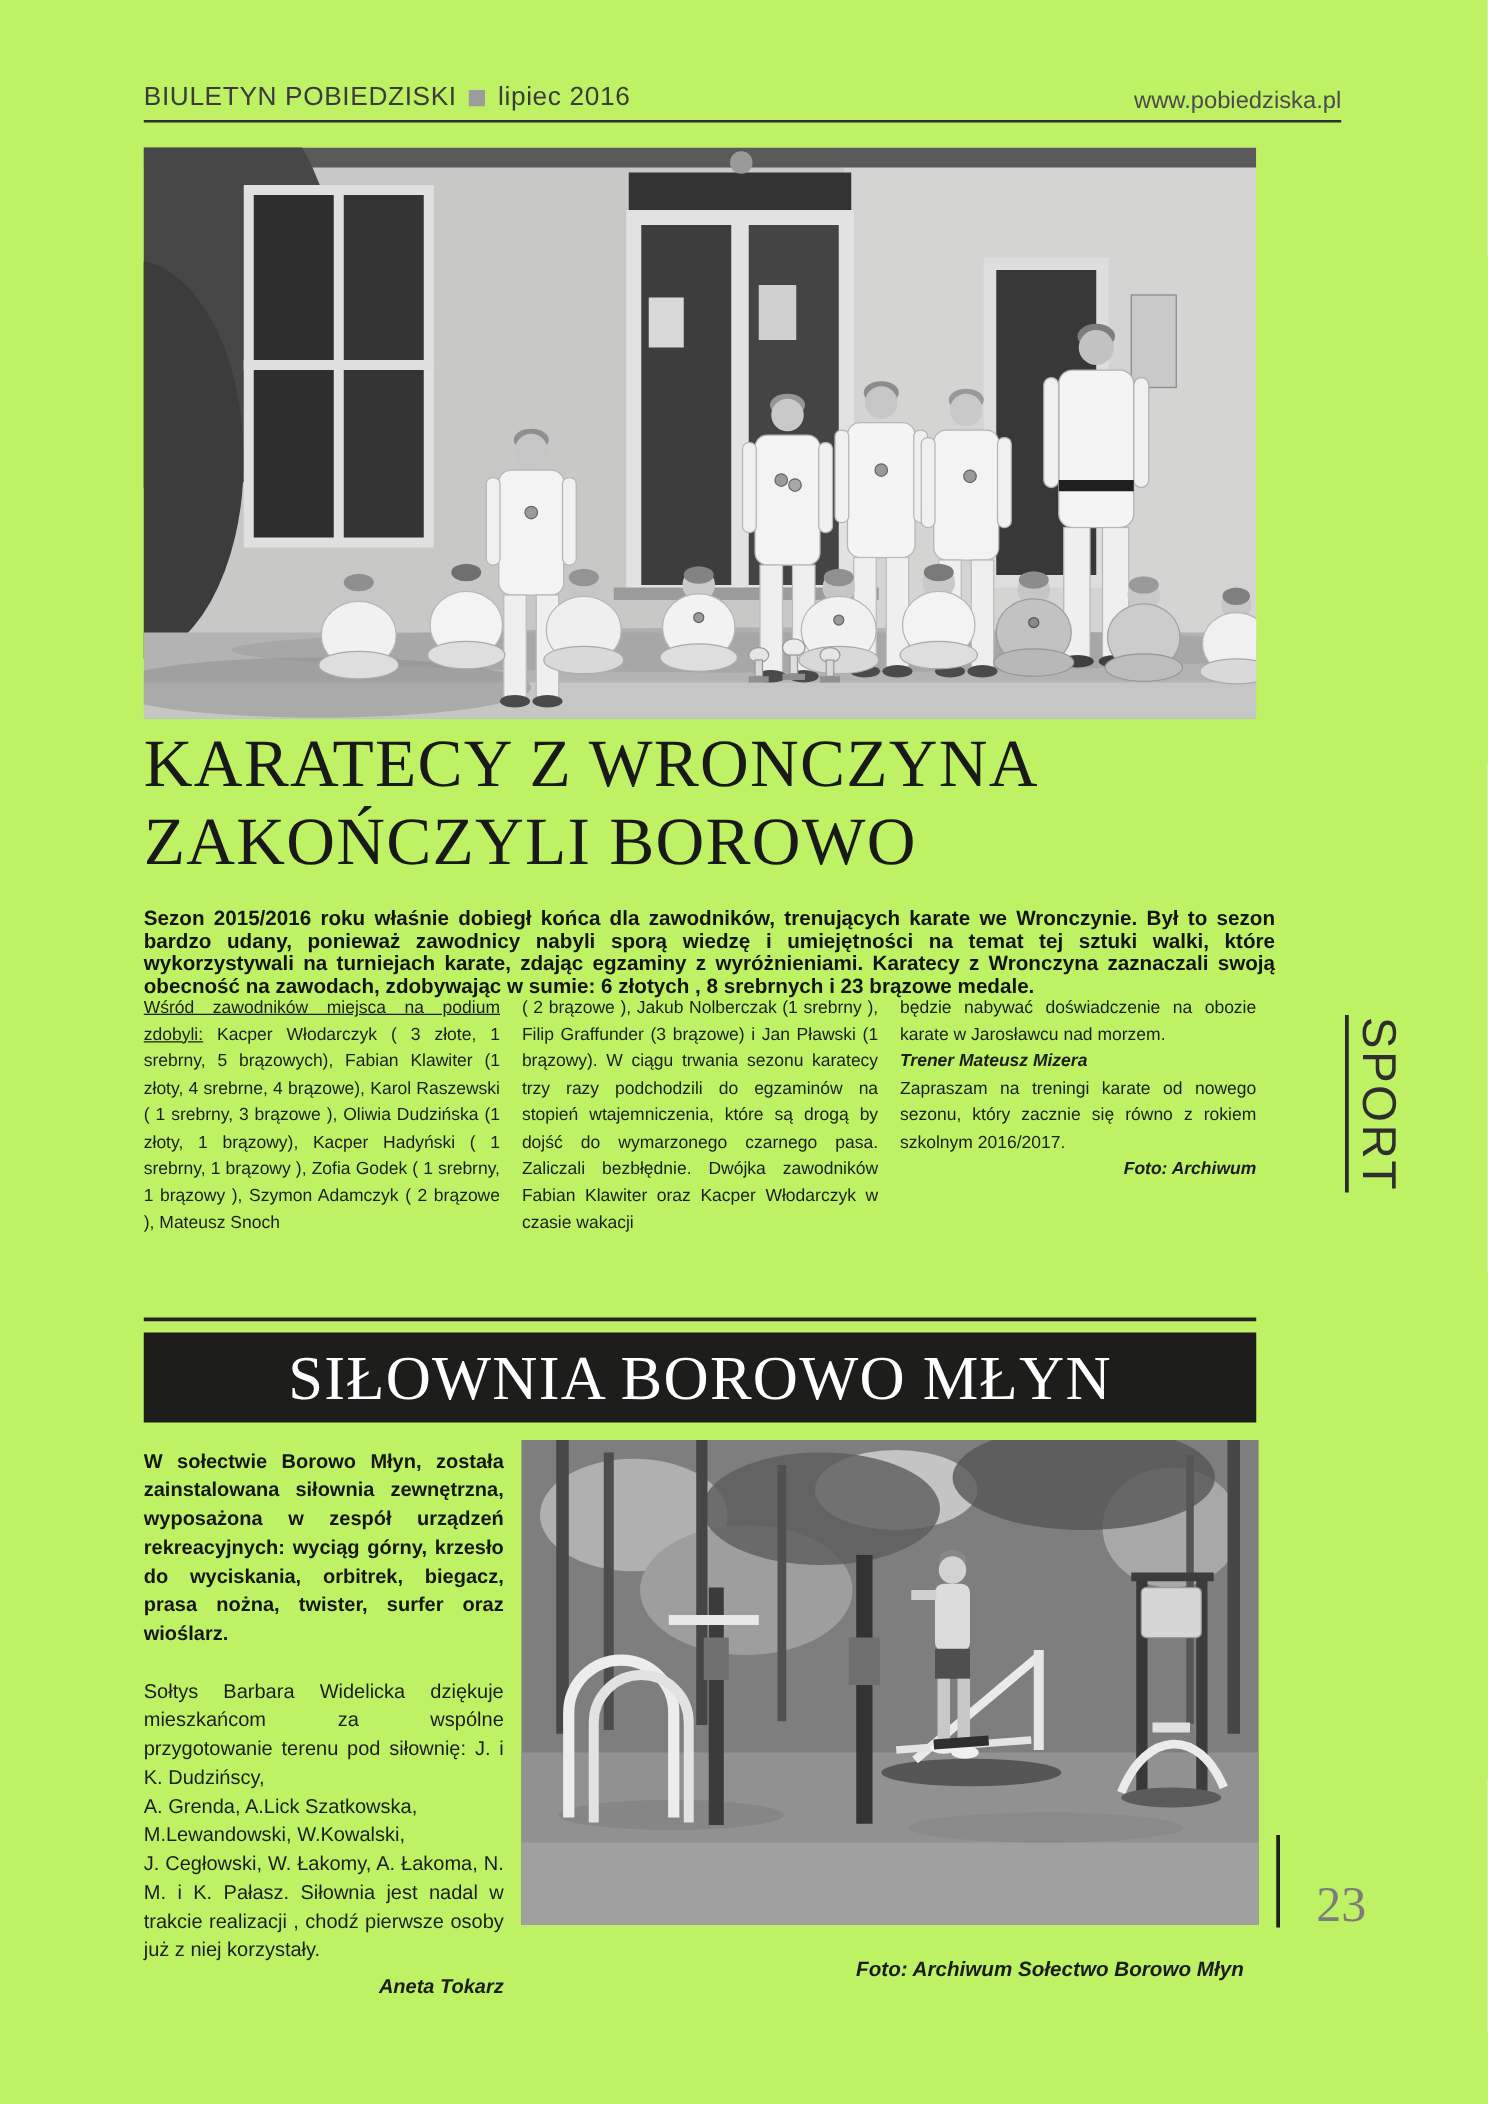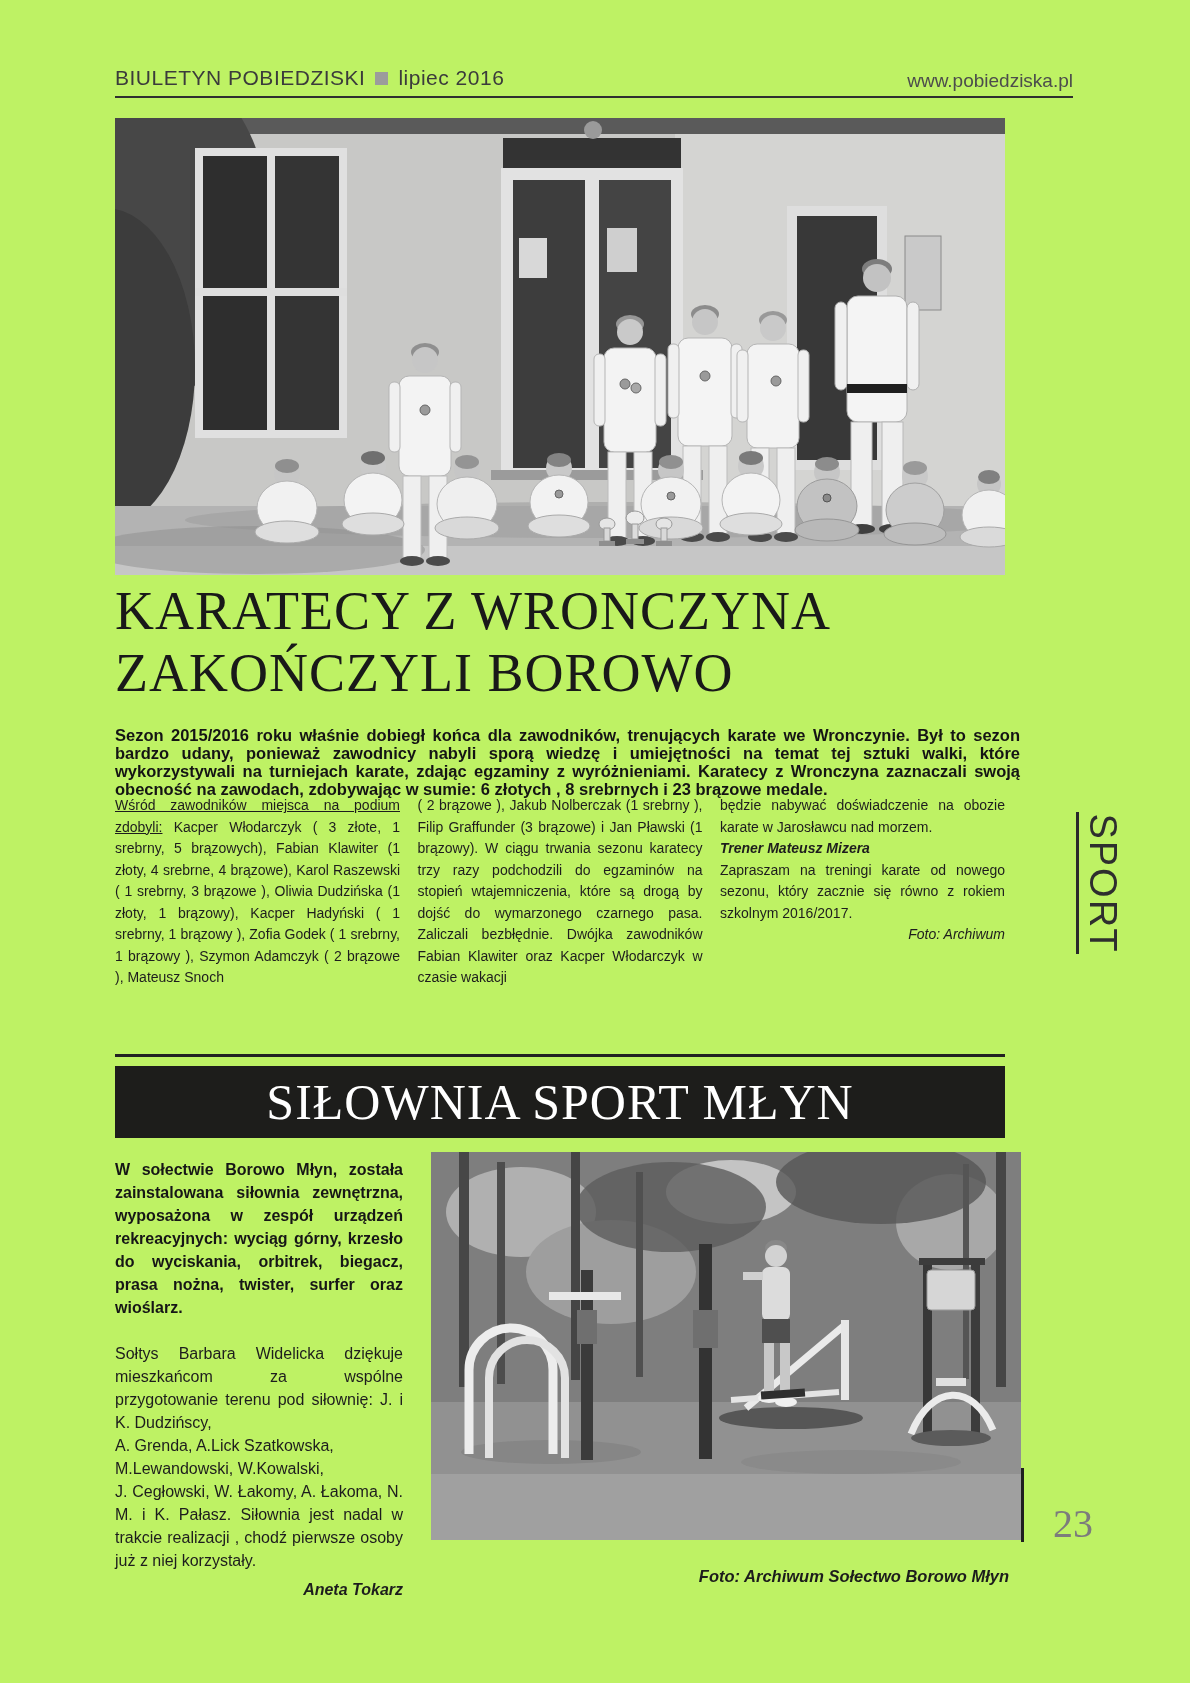--- a/index.html
+++ b/index.html
@@ -10,21 +10,21 @@
   }
   
   .header-left { position:absolute; left:115px; top:66px; font-size:21px; color:#3b3b3b;
                  letter-spacing:0.5px; display:flex; align-items:center; }
   .header-left .sq { display:inline-block; width:13px; height:13px; background:#9c9c9c; margin:0 10px; }
   .header-right { position:absolute; right:117px; top:70px; font-size:19px; color:#4c4c4c; }
   .header-rule { position:absolute; left:115px; top:96px; width:958px; height:2px; background:#2f2f2f; }
 
   
   .photo-top { position:absolute; left:115px; top:118px; width:890px; height:457px; }
-  .photo-bottom { position:absolute; left:431px; top:1152px; width:590px; height:444px; }
+  .photo-bottom { position:absolute; left:417px; top:1152px; width:590px; height:444px; }
   .photo-bottom svg, .photo-top svg { display:block; }
   .photo-caption {
     position:absolute; right:12px; bottom:10px; font-size:16.5px; font-style:italic;
     font-weight:bold; color:#1c1c1c;
   }
 
   
   .headline {
     position:absolute; left:115px; top:580px; width:890px; 
     font-family:"Liberation Serif", serif; font-weight:400; color:#191919;
@@ -33,21 +33,21 @@
 
   
   .lead {
     position:absolute; left:115px; top:726px; width:905px;
     font-size:16.5px; line-height:18px; font-weight:bold; color:#141414; text-align:justify;
   }
   .cols { position:absolute; left:115px; top:795px; width:890px; display:flex; justify-content:space-between; }
   .col { width:285px; font-size:14px; line-height:21.5px; text-align:justify; color:#1d1d1d; }
   .underlined { text-decoration:underline; }
   .byline-right { text-align:left; font-style:italic; font-weight:bold; margin-top:21px; }
-  .credit-right { text-align:right; font-style:italic; font-weight:normal; }
+  .credit-right { text-align:right; font-style:italic; font-weight:bold; }
   .col p { margin:0; }
   .col .para2 { margin-top:0; }
 
   
   .divider { position:absolute; left:115px; top:1054px; width:890px; height:3px; background:#222222; }
   .banner {
     position:absolute; left:115px; top:1066px; width:890px; height:72px; background:#1d1d1b;
     display:flex; align-items:center; justify-content:center;
     color:#ffffff; font-family:"Liberation Serif", serif; font-size:50px; letter-spacing:1px;
   }
@@ -283,21 +283,21 @@
     <div class="col">
       <p>będzie nabywać doświadczenie na obozie karate w Jarosławcu nad morzem.</p>
       <p class="byline-right">Trener Mateusz Mizera</p>
       <p class="para2">Zapraszam na treningi karate od nowego sezonu, który zacznie się równo z rokiem szkolnym 2016/2017.</p>
       <p class="credit-right">Foto: Archiwum</p>
     </div>
   </div>
 
   <div class="divider"></div>
   <div class="banner">
-    <span>SIŁOWNIA SPORT MŁYN</span>
+    <span>SIŁOWNIA BOROWO MŁYN</span>
   </div>
 
   <div class="gym-text">
     <p class="p1">W sołectwie Borowo Młyn, została zainstalowana siłownia zewnętrzna, wyposażona w zespół urządzeń rekreacyjnych: wyciąg górny, krzesło do wyciskania, orbitrek, biegacz, prasa nożna, twister, surfer oraz wioślarz.</p>
     <p class="p2">Sołtys Barbara Widelicka dziękuje mieszkańcom za wspólne przygotowanie terenu pod siłownię: J. i K. Dudzińscy,
 A. Grenda, A.Lick Szatkowska,
 M.Lewandowski, W.Kowalski,
 J. Cegłowski, W. Łakomy, A. Łakoma, N. M. i K. Pałasz. Siłownia jest nadal w trakcie realizacji , chodź pierwsze osoby już z niej korzystały.</p>
     <p class="byline">Aneta Tokarz</p>
   </div>

